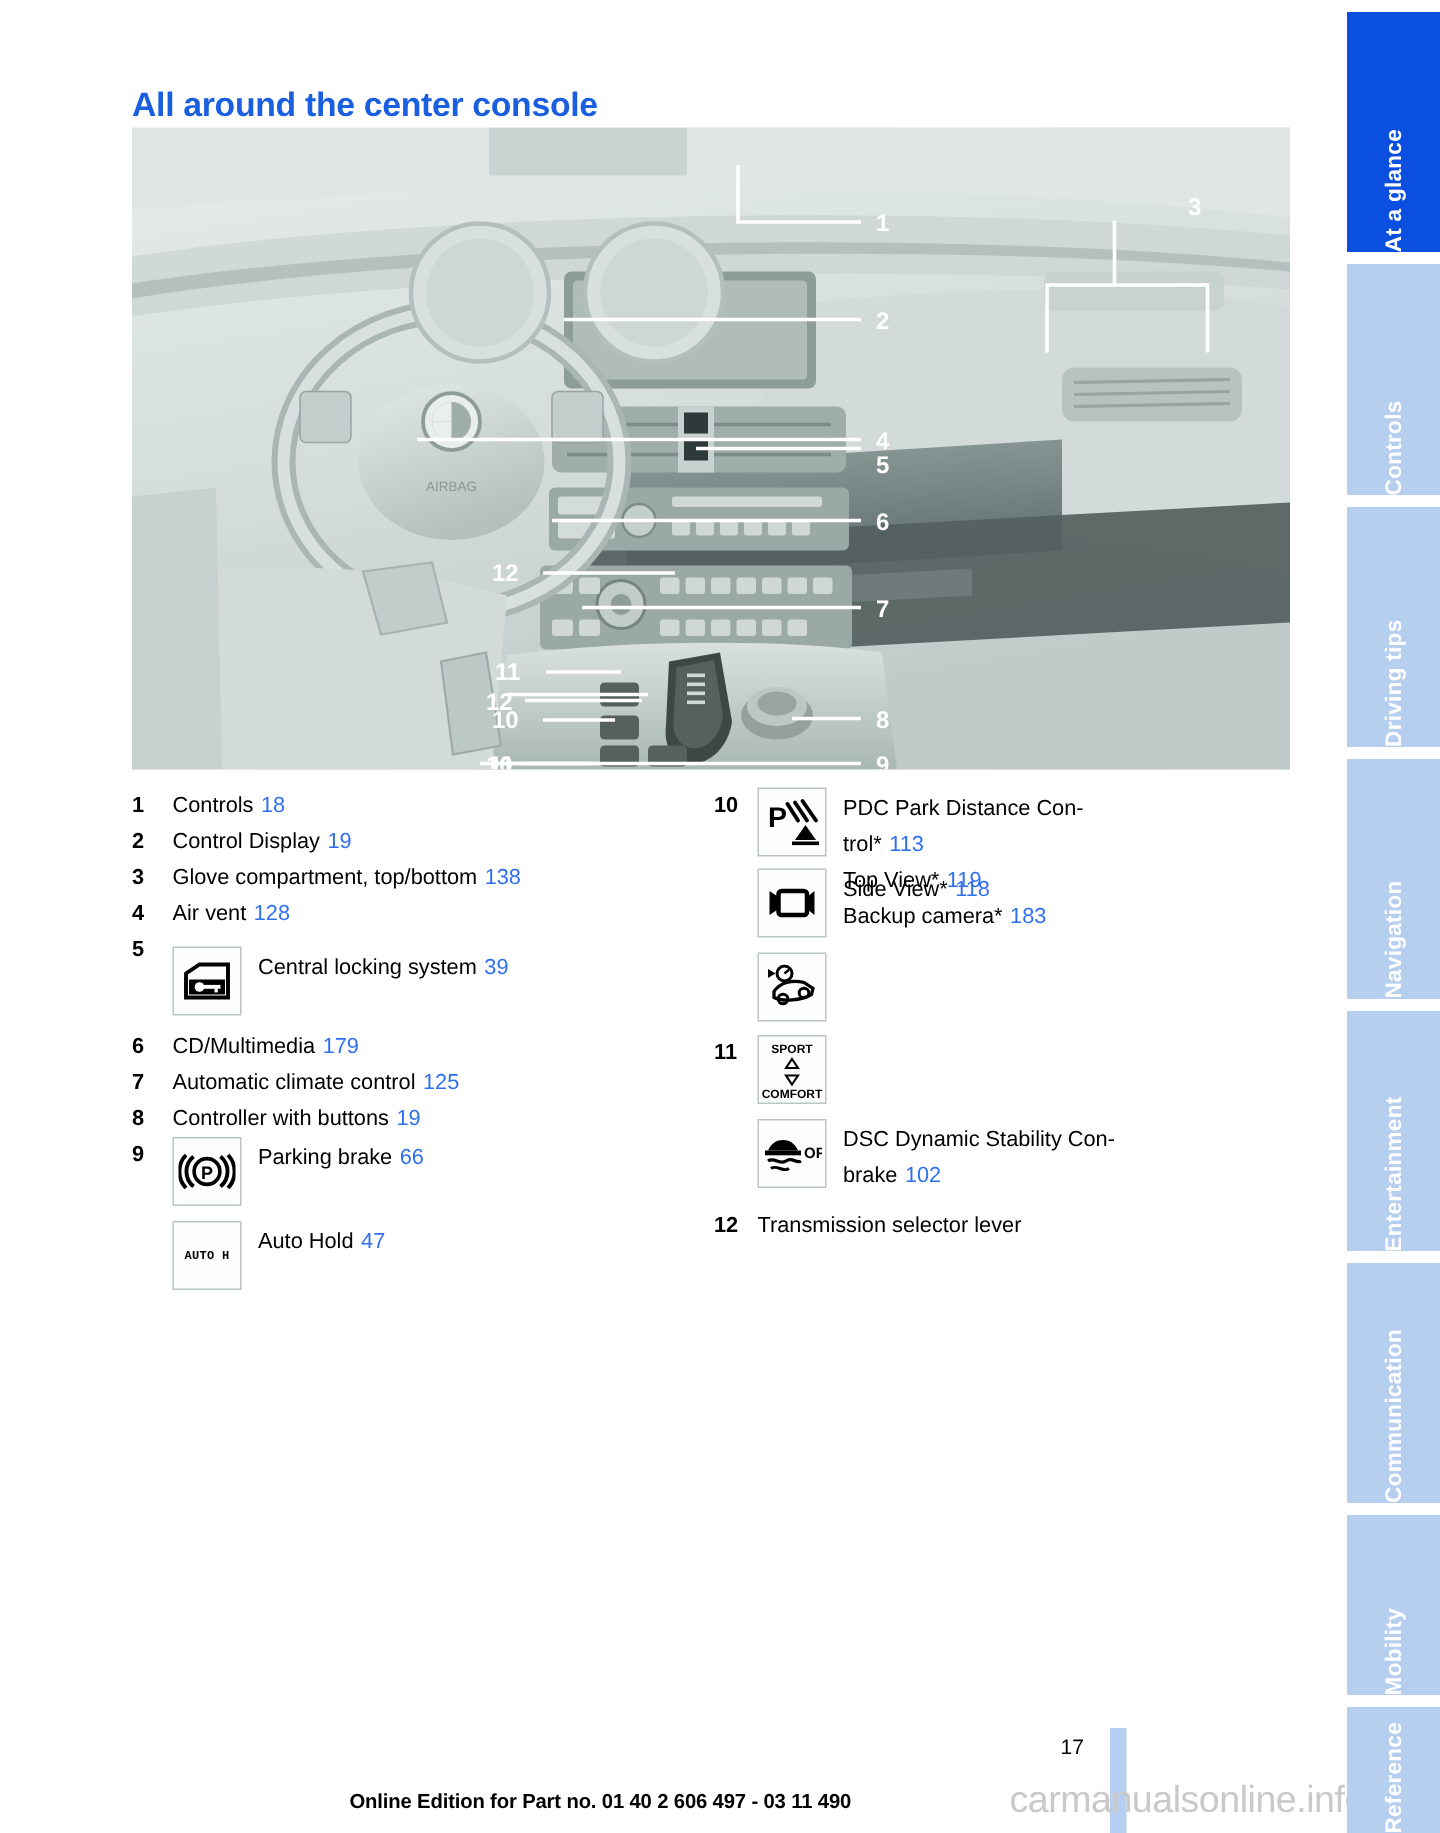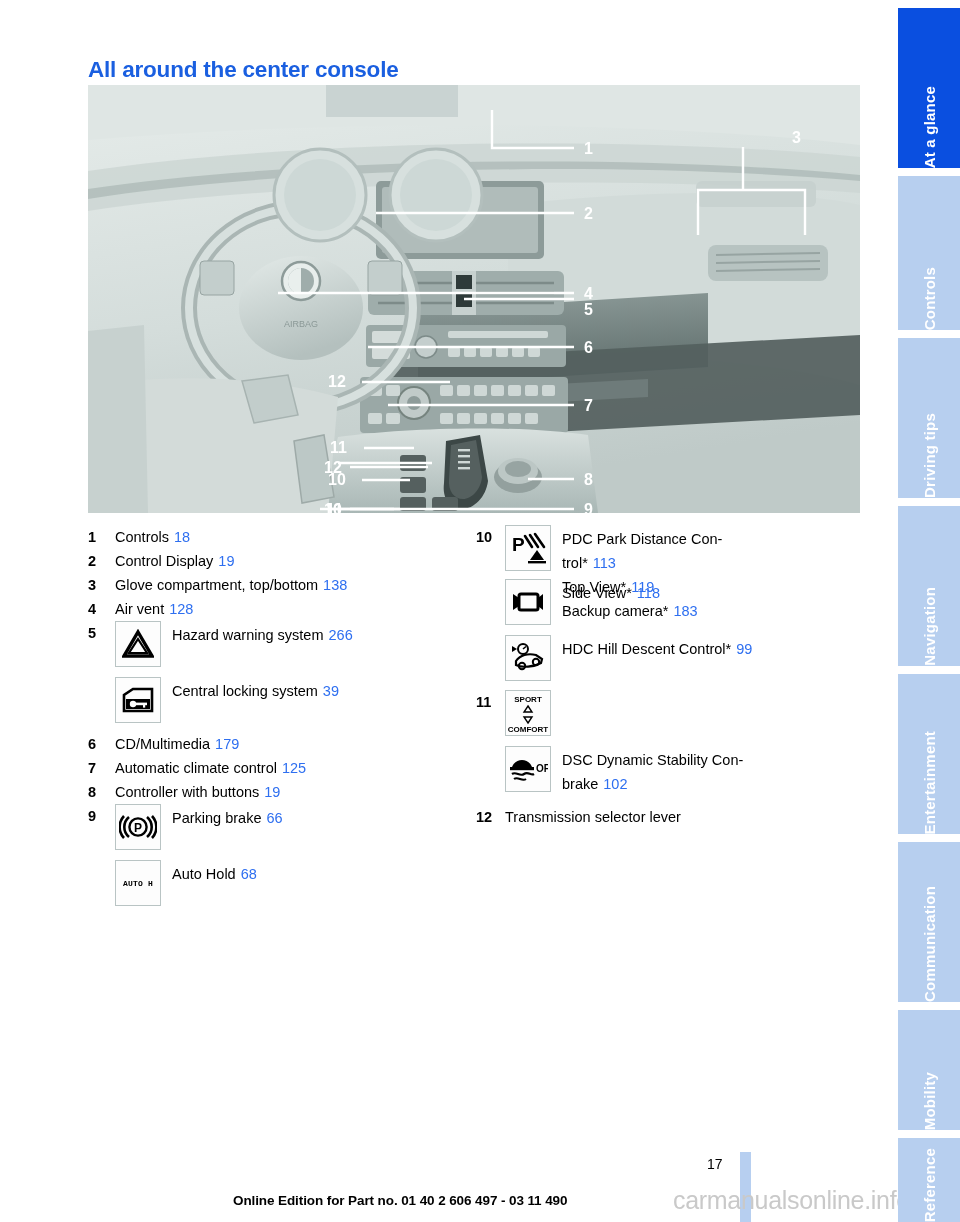--- a/index.html
+++ b/index.html
@@ -403,31 +403,20 @@
     <div class="entry">
       <div class="num">4</div>
       <div class="body">
         <div class="txt"><span>Air vent</span><span class="pg">128</span></div>
       </div>
     </div>
 
     <div class="entry">
       <div class="num">5</div>
       <div class="body">
-        <div class="icon-row">
-          <div class="icon-box">
-            <svg width="32" height="30" viewBox="0 0 32 30">
-              <polygon points="16,3 30,27 2,27" fill="none" stroke="#000" stroke-width="3.4"></polygon>
-              <polygon points="16,10 25,24 7,24" fill="none" stroke="#000" stroke-width="2.2"></polygon>
-            </svg>
-          </div>
-          <div class="icon-label">
-            <div class="txt"><span>Hazard warning system</span><span class="pg">266</span></div>
-          </div>
-        </div>
         <div class="icon-gap"></div>
         <div class="icon-row">
           <div class="icon-box">
             <svg width="34" height="28" viewBox="0 0 34 28">
               <path d="M3 9 L3 25 L31 25 L31 3 L12 3 Z" fill="none" stroke="#000" stroke-width="2.6"></path>
               <path d="M5 13 L29 13 L29 23 L5 23 Z" fill="#000"></path>
               <circle cx="12" cy="18" r="3.2" fill="#fff"></circle>
               <rect x="14" y="16.6" width="12" height="2.6" fill="#fff"></rect>
               <rect x="22" y="19" width="2.2" height="2.6" fill="#fff"></rect>
             </svg>
@@ -479,21 +468,21 @@
           <div class="icon-label">
             <div class="txt"><span>Parking brake</span><span class="pg">66</span></div>
           </div>
         </div>
         <div class="icon-gap"></div>
         <div class="icon-row">
           <div class="icon-box">
             <span class="ib-text">AUTO H</span>
           </div>
           <div class="icon-label">
-            <div class="txt"><span>Auto Hold</span><span class="pg">68</span></div>
+            <div class="txt"><span>Auto Hold</span><span class="pg">47</span></div>
           </div>
         </div>
       </div>
     </div>
 
   </div>
 
   <div class="col" id="col-right">
 
     <div class="entry">
@@ -539,23 +528,20 @@
           <div class="icon-box">
             <svg width="36" height="30" viewBox="0 0 36 30">
               <path d="M6 18 C10 12 18 10 26 12 L32 16 L31 20 C24 24 12 25 6 22 Z" fill="none" stroke="#000" stroke-width="2.2"></path>
               <circle cx="12" cy="23" r="3.2" fill="none" stroke="#000" stroke-width="2"></circle>
               <circle cx="26" cy="19" r="3.2" fill="none" stroke="#000" stroke-width="2"></circle>
               <circle cx="13" cy="6" r="5" fill="none" stroke="#000" stroke-width="2"></circle>
               <line x1="13" y1="6" x2="16" y2="3.5" stroke="#000" stroke-width="1.6"></line>
               <polygon points="2,3 7,6 2,9" fill="#000"></polygon>
             </svg>
           </div>
-          <div class="icon-label">
-            <div class="txt"><span>HDC Hill Descent Control*</span><span class="pg">99</span></div>
-          </div>
         </div>
       </div>
     </div>
 
     <div class="entry-gap"></div>
 
     <div class="entry">
       <div class="num wide">11</div>
       <div class="body">
         <div class="icon-row">

